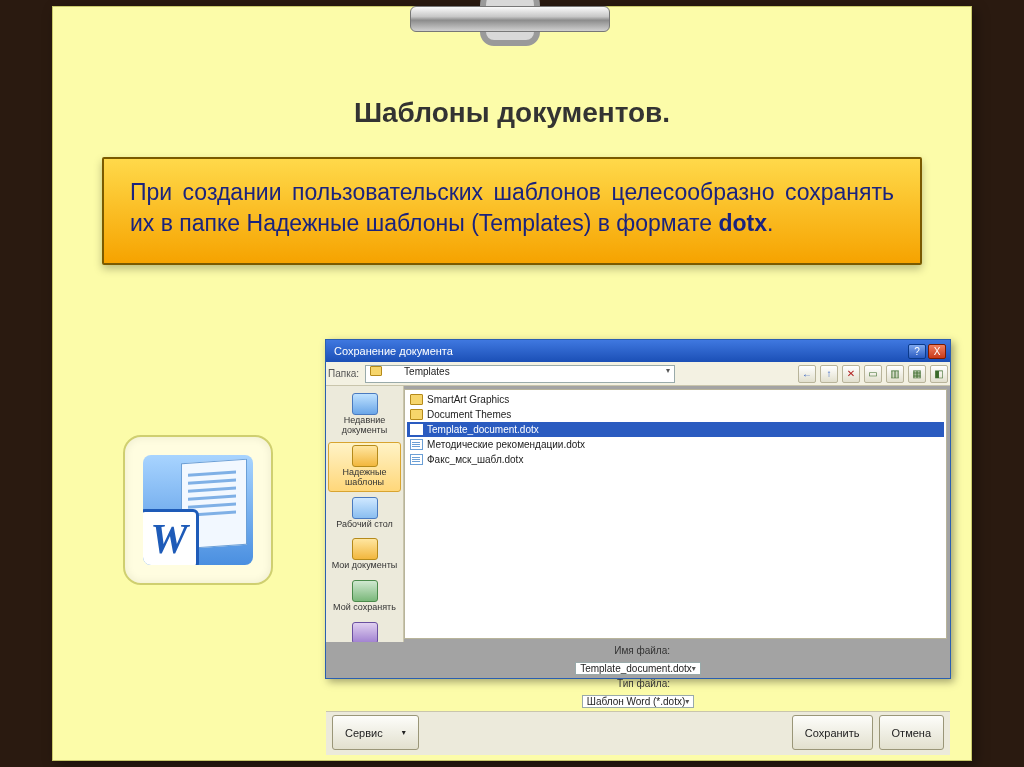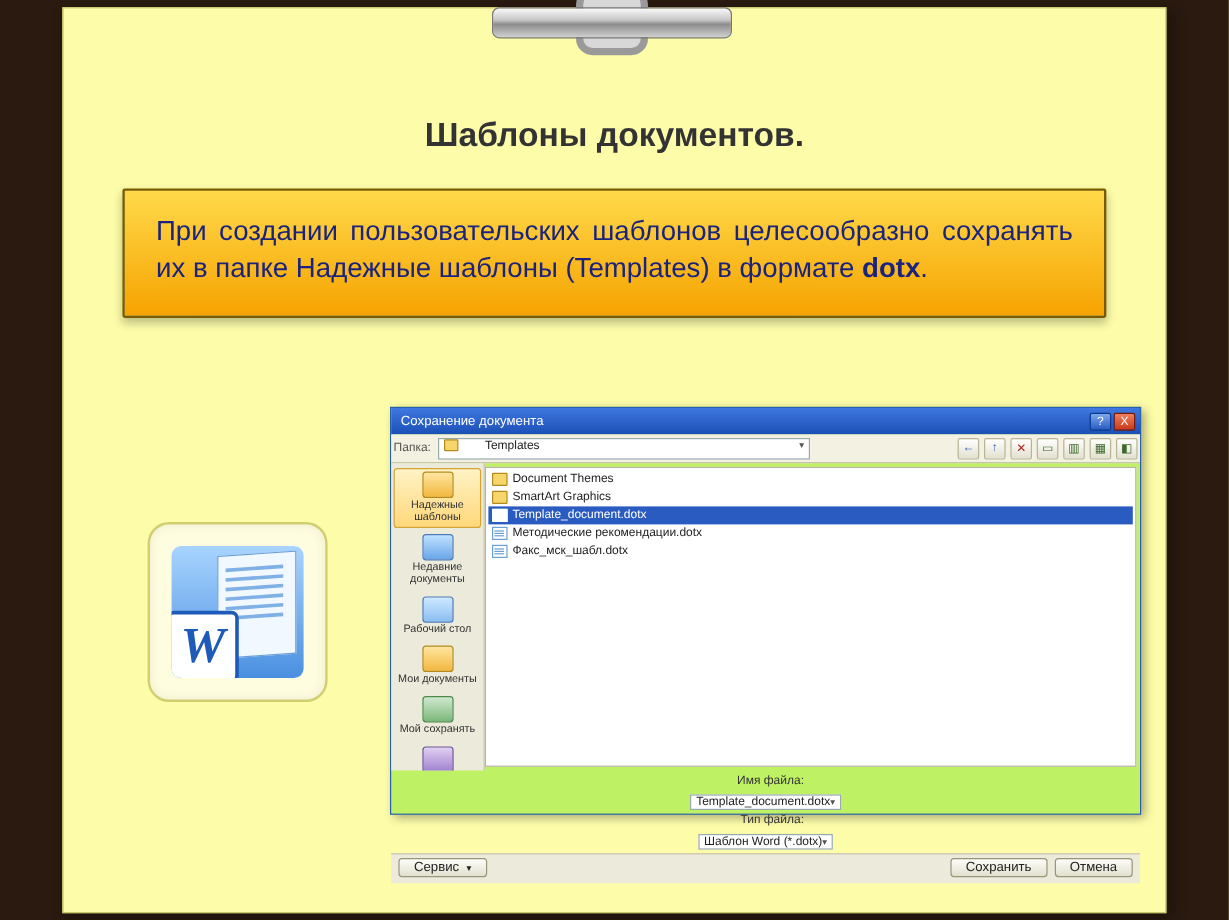--- a/index.html
+++ b/index.html
@@ -104,21 +104,21 @@
     font-family: "Times New Roman", serif;
     font-size: 42px; font-weight: bold; font-style: italic;
     color: #1e5bb8;
   }
 
   
   .dialog {
     position: absolute;
     left: 272px; top: 332px;
     width: 626px; height: 340px;
-    background: #bef264;
+    background: #a3a3a3;
     border: 1px solid #2a5fb0;
     box-shadow: 3px 3px 8px rgba(0,0,0,.35);
     font-size: 10px;
     color: #222;
   }
   .titlebar {
     height: 22px;
     background: linear-gradient(#3f78e0,#1b4fb6);
     color: #fff;
     display: flex; align-items: center;
@@ -231,24 +231,24 @@
     padding:0 4px; display:flex; align-items:center; font-size:10px;
   }
   .field .finput .dd{margin-left:auto;font-size:8px;color:#555;}
   .dlg-buttons {
     display:flex; align-items:center; gap:6px;
     padding: 3px 6px 5px;
     border-top:1px solid #c9c5ac;
     background:#eceadb;
   }
   .btn {
-    height:16px; padding:0 12px;
+    height:35px; padding:0 12px;
     background:linear-gradient(#fdfdfa,#e2e0ce);
     border:1px solid #9a9678; border-radius:3px;
-    font-size:11px; display:flex;align-items:center;gap:6px;
+    font-size:11px; display:flex;align-items:center;gap:19px;
   }
   .dlg-buttons .spacer{flex:1;}
 </style>
 </head>
 <body>
 
 <div class="clip">
   <div class="grip"></div>
   <div class="bar"></div>
 </div>
@@ -289,52 +289,52 @@
       <span class="tbicon blue">↑</span>
       <span class="tbicon red">✕</span>
       <span class="tbicon">▭</span>
       <span class="tbicon">▥</span>
       <span class="tbicon">▦</span>
       <span class="tbicon">◧</span>
     </div>
 
     <div class="dlg-body">
       <div class="places" id="places">
+          <div class="place">
+            <div class="picon doc"></div>
+            <div>Недавние документы</div>
+          </div>
           <div class="place sel">
             <div class="picon folder"></div>
             <div>Надежные шаблоны</div>
-          </div>
-          <div class="place">
-            <div class="picon doc"></div>
-            <div>Недавние документы</div>
           </div>
           <div class="place">
             <div class="picon desk"></div>
             <div>Рабочий стол</div>
           </div>
           <div class="place">
             <div class="picon folder"></div>
             <div>Мои документы</div>
           </div>
           <div class="place">
             <div class="picon pc"></div>
             <div>Мой сохранять</div>
           </div>
           <div class="place">
             <div class="picon net"></div>
           </div>
         </div>
       <div class="filepane" id="files">
           <div class="row">
             <span class="fico folder"></span>
-            <span>Document Themes</span>
+            <span>SmartArt Graphics</span>
           </div>
           <div class="row">
             <span class="fico folder"></span>
-            <span>SmartArt Graphics</span>
+            <span>Document Themes</span>
           </div>
           <div class="row sel">
             <span class="fico dotx"></span>
             <span>Template_document.dotx</span>
           </div>
           <div class="row">
             <span class="fico dotx"></span>
             <span>Методические рекомендации.dotx</span>
           </div>
           <div class="row">

